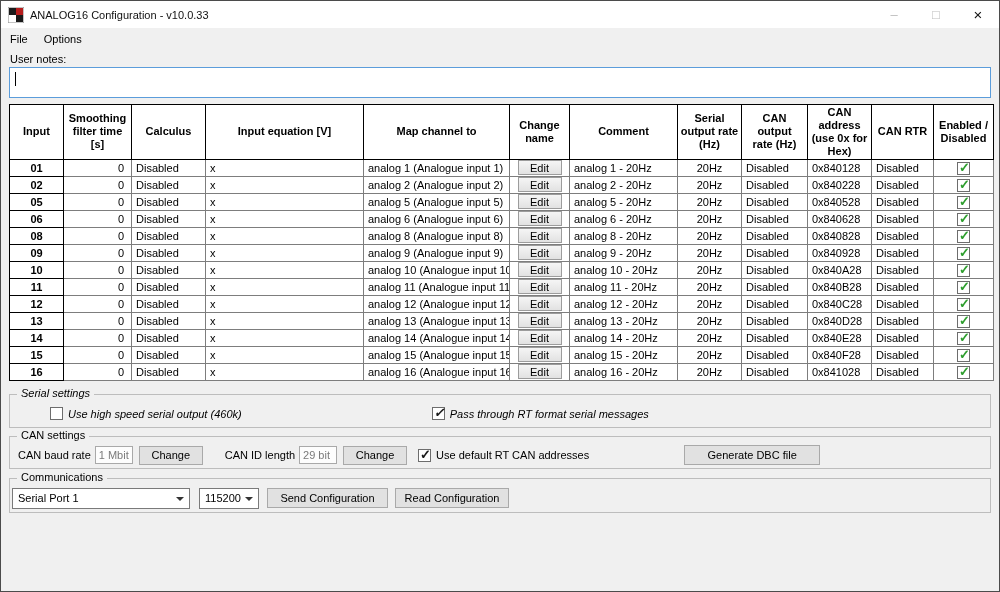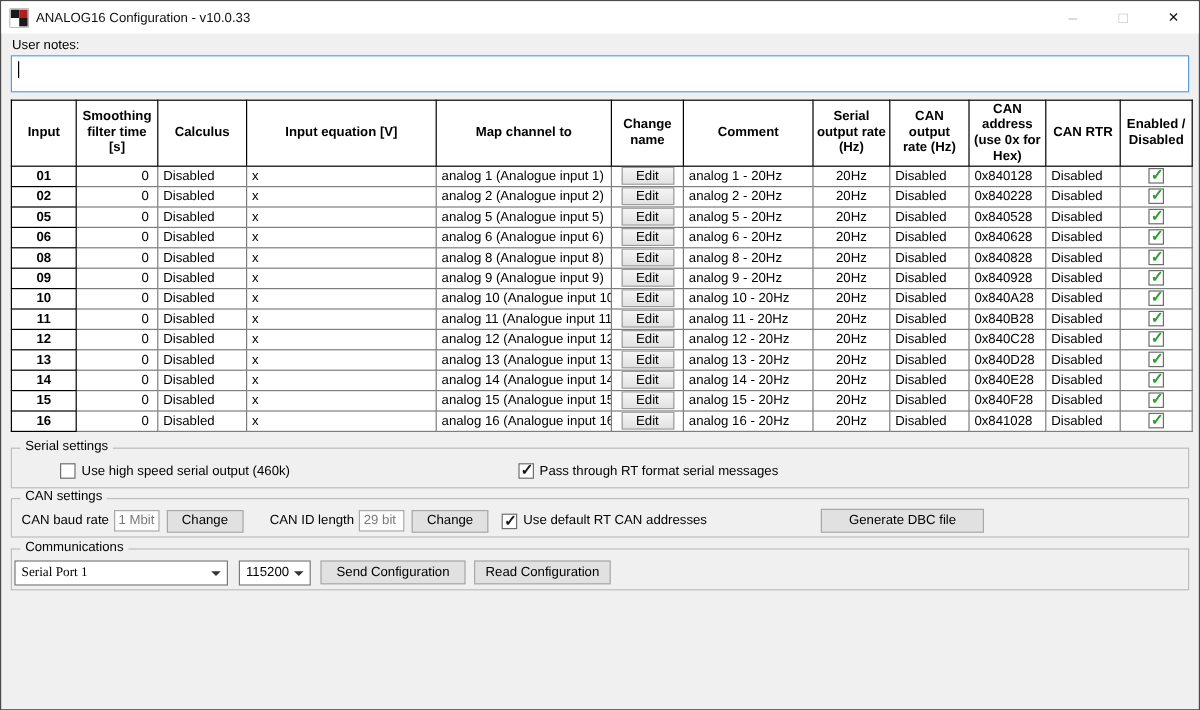--- a/index.html
+++ b/index.html
@@ -70,21 +70,21 @@
   }
   .checkbox.checked::after {
     content:"\2713"; position:absolute; left:1px; top:-3px;
     font-size:13px; font-weight:bold; color:#1a1a1a;
   }
   .checkbox.green.checked::after { color:#2e9e2e; }
   
   .groupbox { position:relative; border:1px solid #bdbdbd; margin:0 8px; }
   .gb-title { position:absolute; top:-8px; left:7px; background:#f0f0f0; padding:0 4px; }
   .gb-content { display:flex; align-items:center; height:100%; padding-top:6px; }
-  .serial-group { margin-top:13px; height:34px; }
+  .serial-group { margin-top:13px; height:34px;font-style:italic; }
   .can-group { margin-top:8px; height:33px; }
   .comm-group { margin-top:9px; height:35px; }
   .check-row { display:inline-flex; align-items:center; gap:5px; }
   .check-row.hs { margin-left:40px; }
   .check-row.pt { margin-left:190px; }
   .check-row.rtcan { margin-left:11px; }
   .lbl { margin-left:8px; }
   .lbl.idl { margin-left:22px; }
   .mini-input {
     display:inline-flex; align-items:center; width:38px; height:18px;
@@ -97,21 +97,21 @@
   }
   .btn.change { width:64px; height:19px; margin-left:6px; }
   .btn.dbc { width:136px; margin-left:95px; }
   .btn.send { width:121px; margin-left:8px; }
   .btn.read { width:114px; margin-left:7px; }
   .select {
     display:inline-flex; align-items:center; height:21px;
     border:1px solid #7a7a7a; background:#fff; padding:0 5px;
     position:relative;
   }
-  .select.port { width:178px; margin-left:2px;font-family:Liberation Serif, serif; }
+  .select.port { width:178px; margin-left:2px; }
   .select.baud { width:60px; margin-left:9px; }
   .select .arrow {
     position:absolute; right:5px; top:8px; width:0; height:0;
     border-left:4px solid transparent; border-right:4px solid transparent;
     border-top:4px solid #333;
   }
 </style>
 </head>
 <body>
 
@@ -127,20 +127,24 @@
       </svg>
     </span>
     <span class="title">ANALOG16 Configuration - v10.0.33</span>
     <div class="win-controls">
       <span class="win-btn dim">–</span>
       <span class="win-btn dim">□</span>
       <span class="win-btn close">×</span>
     </div>
   </div>
 
+  <div class="menubar">
+    <span class="menu-item">File</span>
+    <span class="menu-item">Options</span>
+  </div>
 
   <div class="notes-label">User notes:</div>
   <div class="notes-input">
     <span class="caret"></span>
       <span></span>
   </div>
 
   <div class="table-wrap">
     <table>
       <thead>

